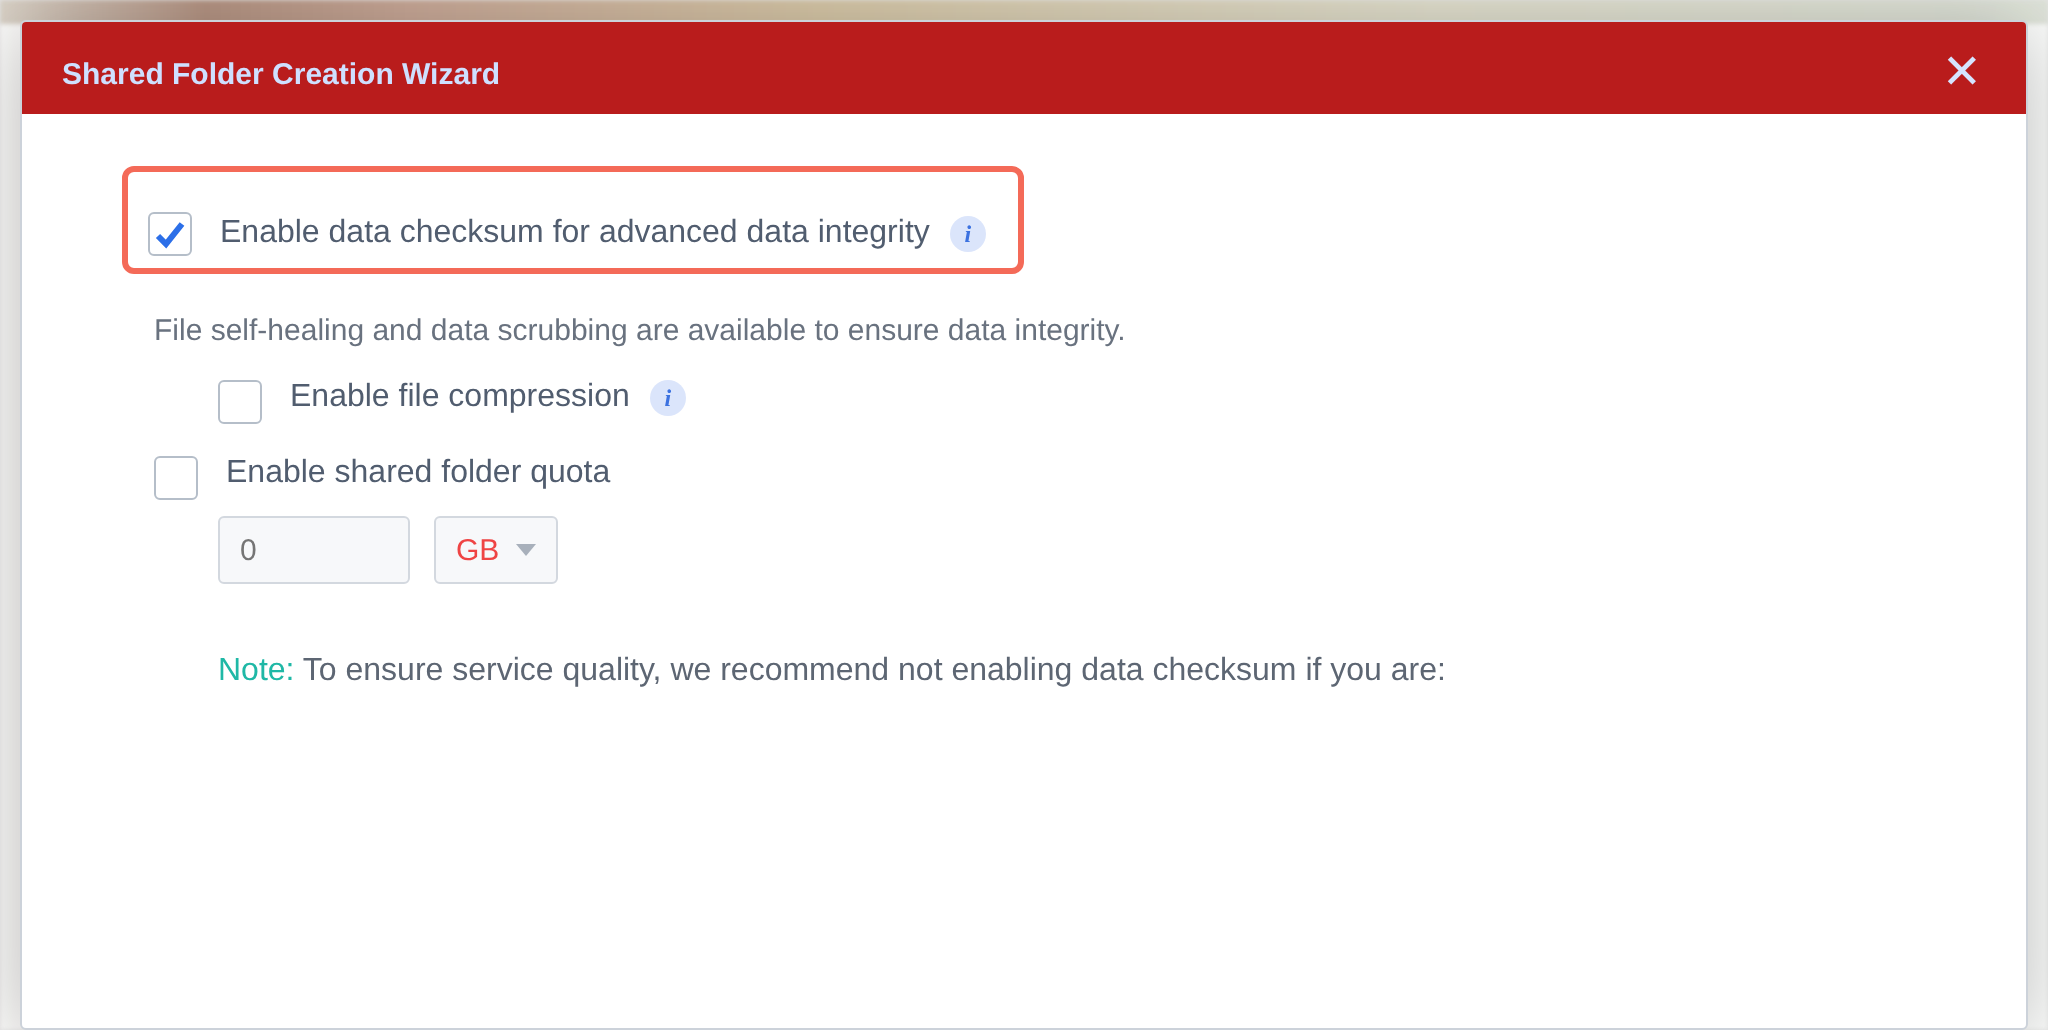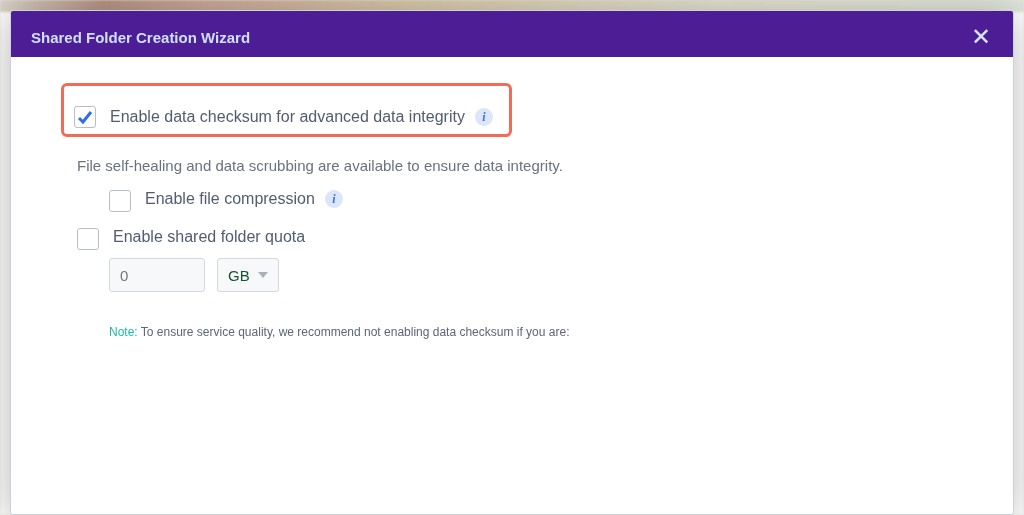--- a/index.html
+++ b/index.html
@@ -19,21 +19,21 @@
     position: absolute; left: 10px; right: 10px; top: 10px; bottom: 0;
     background: #fff;
     border: 1px solid #ccd2da;
     border-radius: 3px;
     box-shadow: 0 4px 40px rgba(0,0,0,0.25);
     overflow: hidden;
     display: flex; flex-direction: column;
   }
 
   .header {
-    background: #4c1d95;
+    background: #b91c1c;
     color: #fff;
     padding: 0;
     text-align: right;
   }
   .titlebar {
     display: flex; align-items: center; justify-content: space-between;
     padding: 12px 18px 6px 20px;
   }
   .titlebar .title {
     font-size: 15px; font-weight: 700; color: #cfe0ff;
@@ -104,33 +104,33 @@
     background: #f7f8fa;
     color: #9aa2ad;
     padding: 0 10px;
     font-size: 15px;
   }
   .unit-select {
     height: 34px;
     border: 1px solid #d3d8df;
     border-radius: 3px;
     background: #f7f8fa;
-    color: #14532d;
+    color: #ef4444;
     padding: 0 10px;
     font-size: 15px;
     display: inline-flex; align-items: center; gap: 8px;
   }
   .caret-down {
     width: 0; height: 0;
     border-left: 5px solid transparent;
     border-right: 5px solid transparent;
     border-top: 6px solid #a8b0bb;
   }
 
-  .note-block { margin: 30px 0 0 54px; color: #5d6673; font-size: 12px; line-height: 1.7; }
+  .note-block { margin: 30px 0 0 54px; color: #5d6673; font-size: 16px; line-height: 1.7; }
   .note-label { color: #1fb8a6; }
   ul.note-list { margin: 2px 0 0 8px; padding-left: 20px; }
   ul.note-list li { padding-left: 4px; }
 </style>
 </head>
 <body>
 
 <div class="backdrop"></div>
 
 <div class="wizard">

